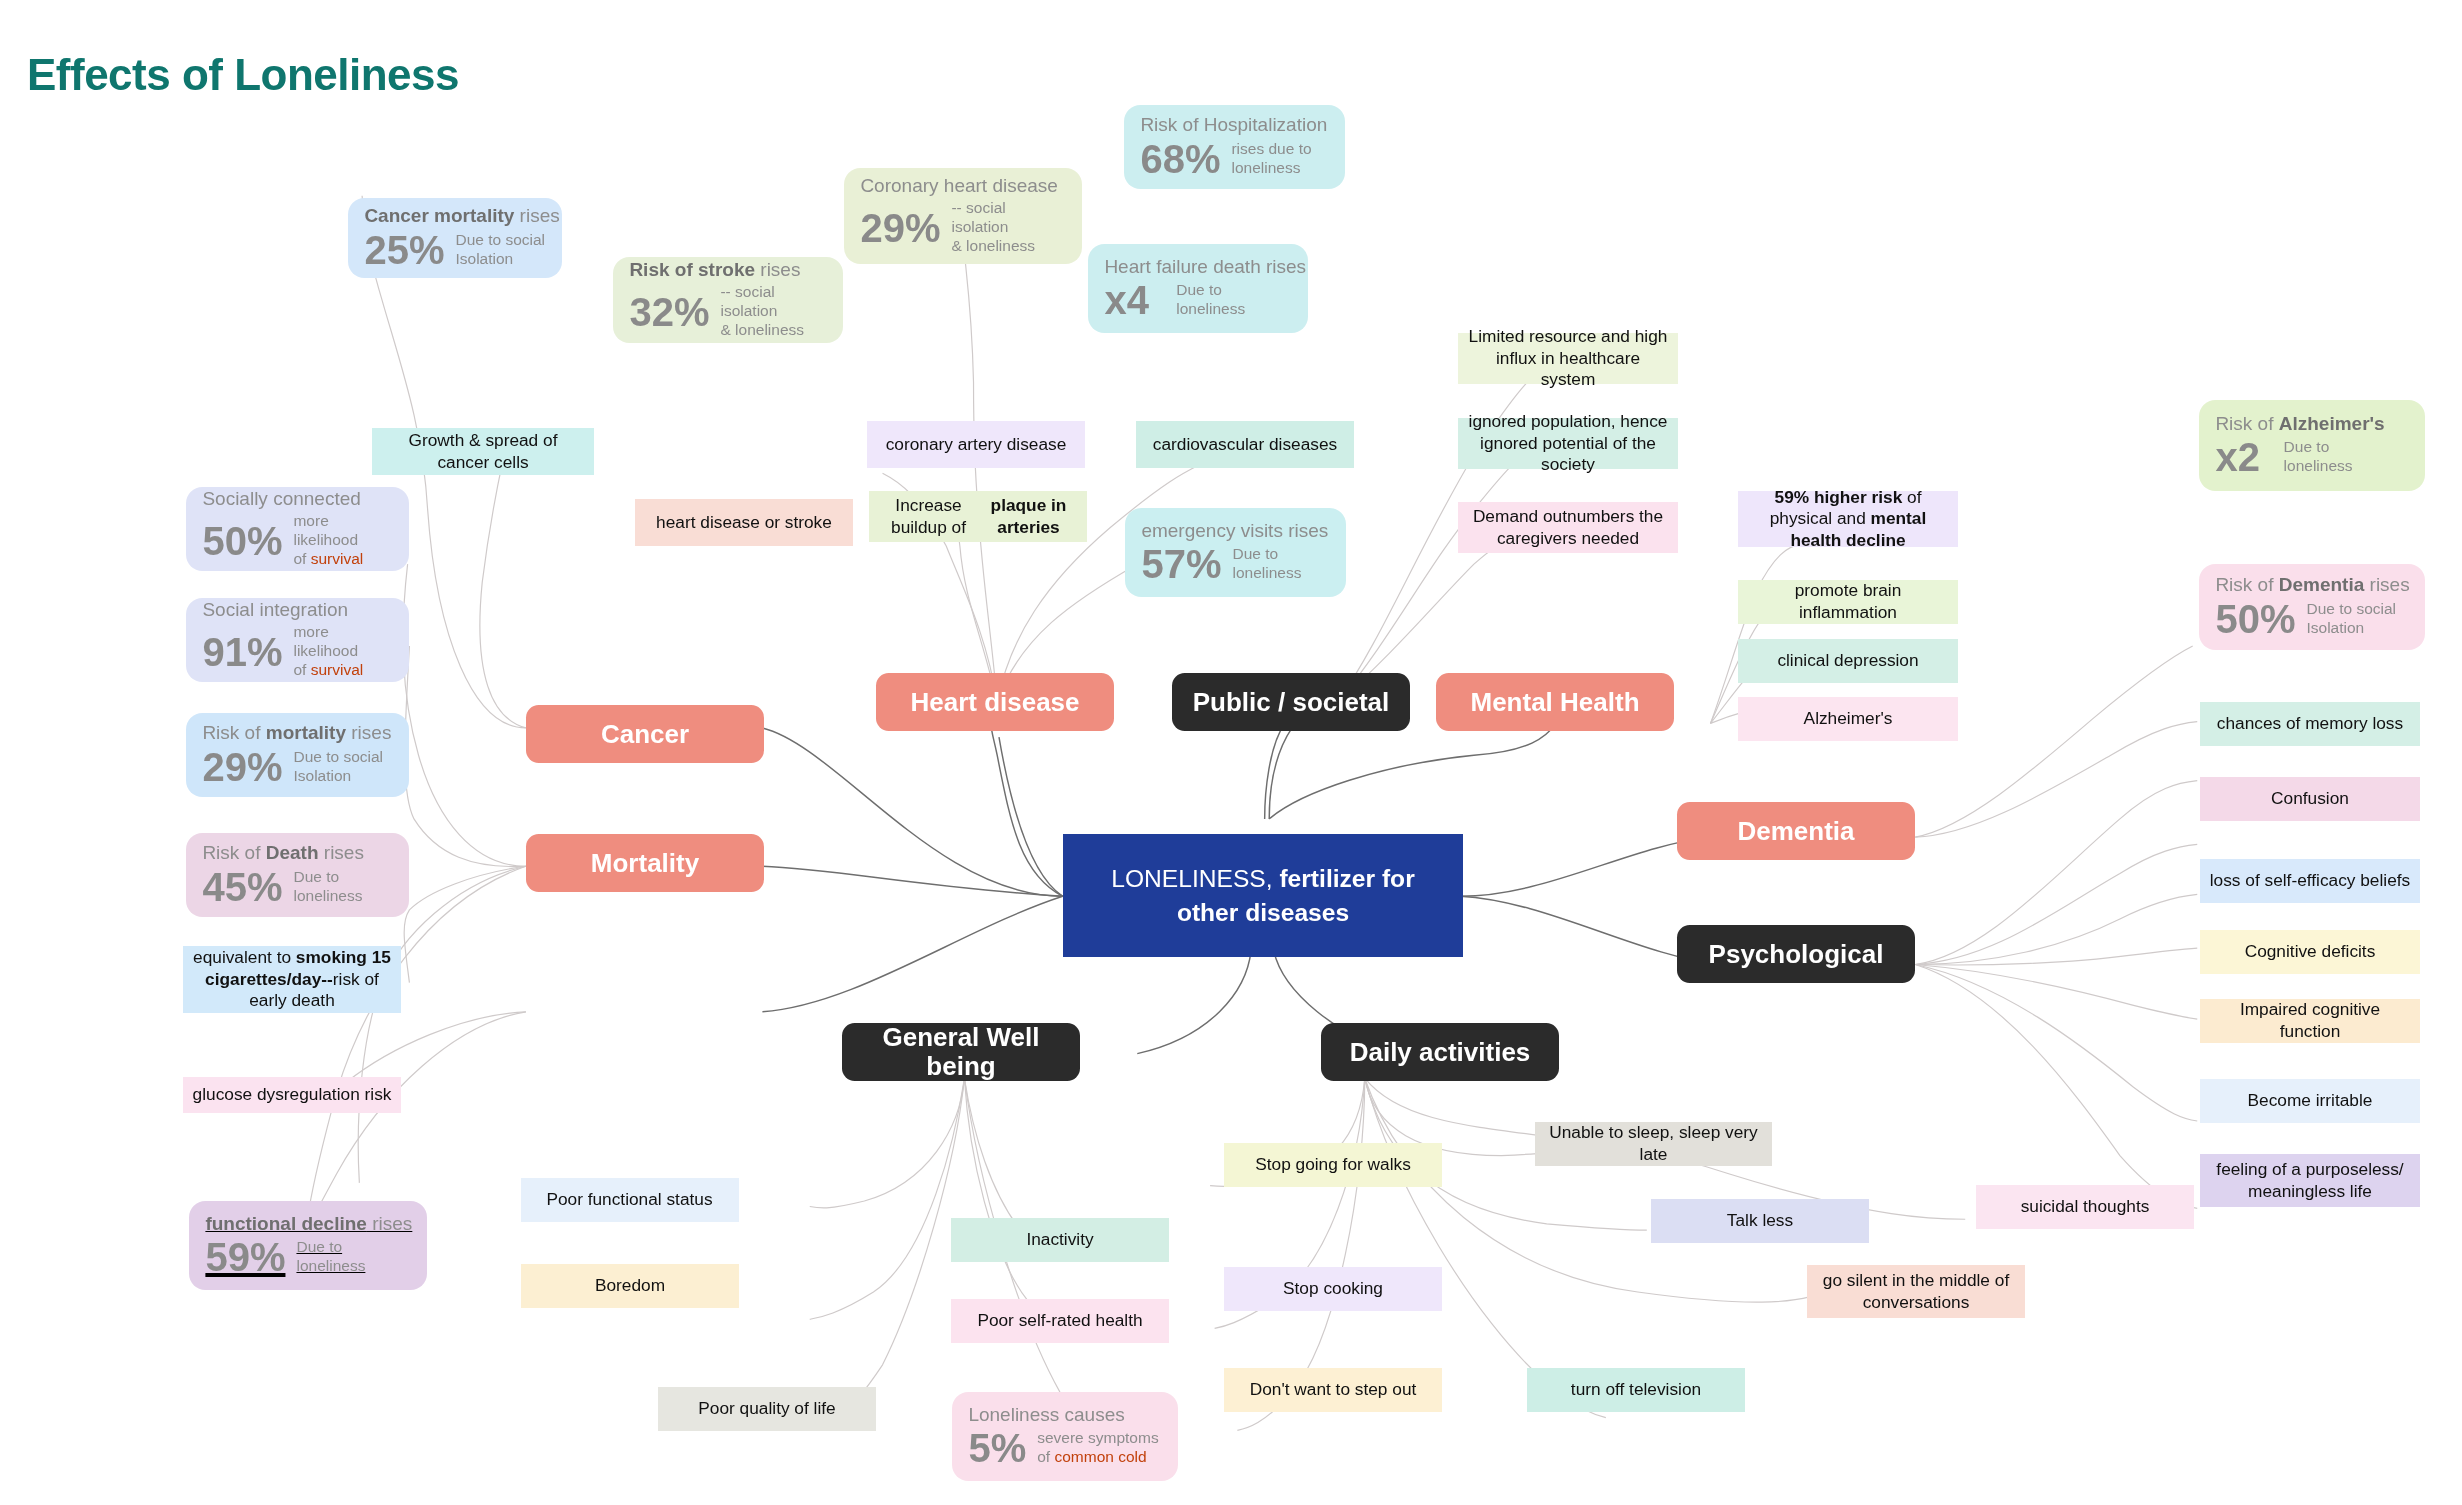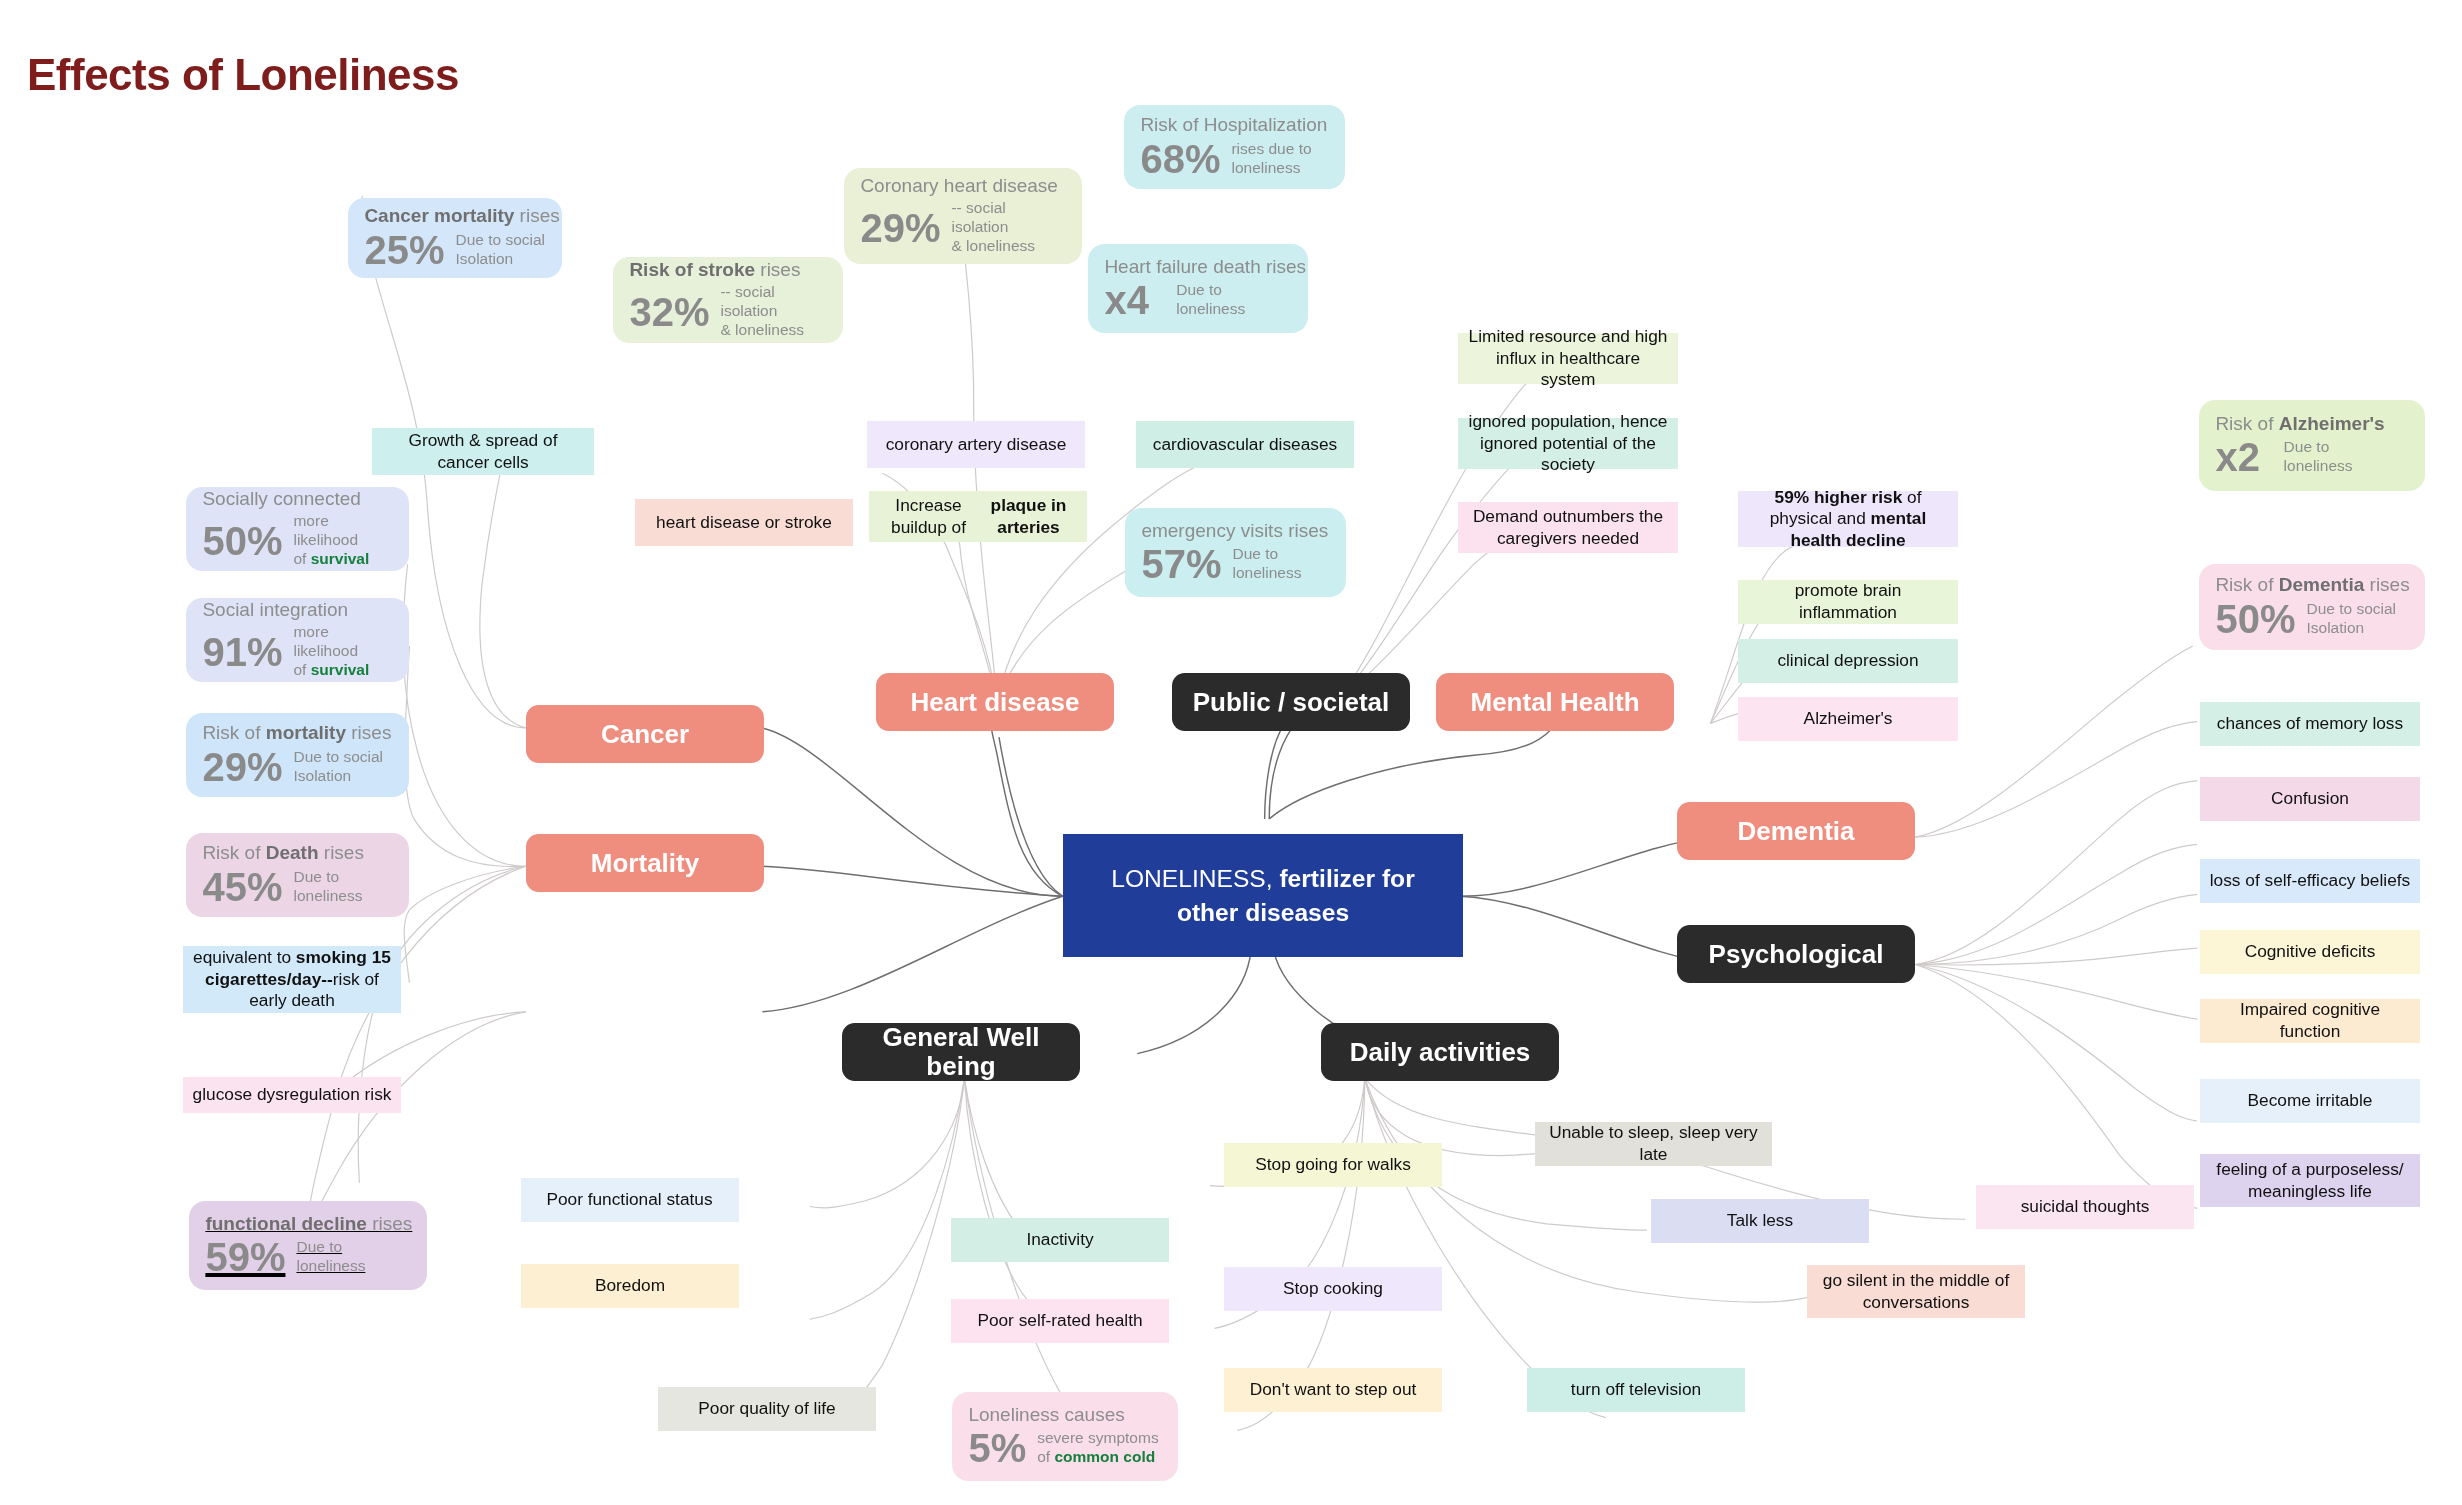--- a/index.html
+++ b/index.html
@@ -4,21 +4,21 @@
 <style>
   * { box-sizing: border-box; margin:0; padding:0; }
   html,body { width:2462px; height:1505px; background:#ffffff; overflow:hidden; }
   body { font-family:"Liberation Sans", sans-serif; position:relative; }
 
   #canvas { position:absolute; inset:0; width:2462px; height:1505px; }
   #edges  { position:absolute; left:0; top:0; width:2462px; height:1505px; pointer-events:none; }
 
   .title {
     position:absolute; left:27px; top:50px;
-    font-size:44px; font-weight:bold; color:#7f1d1d;
+    font-size:44px; font-weight:bold; color:#0f766e;
     letter-spacing:-0.5px;
   }
 
   
   .node { position:absolute; }
 
   
   .center-node {
     background:#1f3d99; color:#fff; border-radius:0;
     display:flex; align-items:center; justify-content:center;
@@ -41,21 +41,21 @@
   
   .stat {
     border-radius:16.4px; padding:12.7px 16.4px 14.6px 16.4px;
     display:flex; flex-direction:column; justify-content:center;
   }
   .stat .head { font-size:19px; color:#8d8d8d; line-height:1.25; white-space:nowrap; }
   .stat .head b { color:#6f6f6f; font-weight:bold; }
   .stat .row  { display:flex; align-items:center; gap:11px; margin-top:1.8px; }
   .stat .big  { font-size:40px; font-weight:bold; color:#8a8a8a; line-height:1.0; white-space:nowrap; }
   .stat .desc { font-size:15.5px; color:#8d8d8d; line-height:1.22; }
-  .stat .desc b { color:#15803d; font-weight:bold; }
+  .stat .desc b { color:#c2410c; font-weight:normal; }
 
   
   .leaf {
     display:flex; align-items:center; justify-content:center;
     text-align:center; padding:5.5px 9px;
     font-size:17.3px; color:#111111; line-height:1.25;
   }
   .leaf b { font-weight:bold; }
 </style>
 </head>

